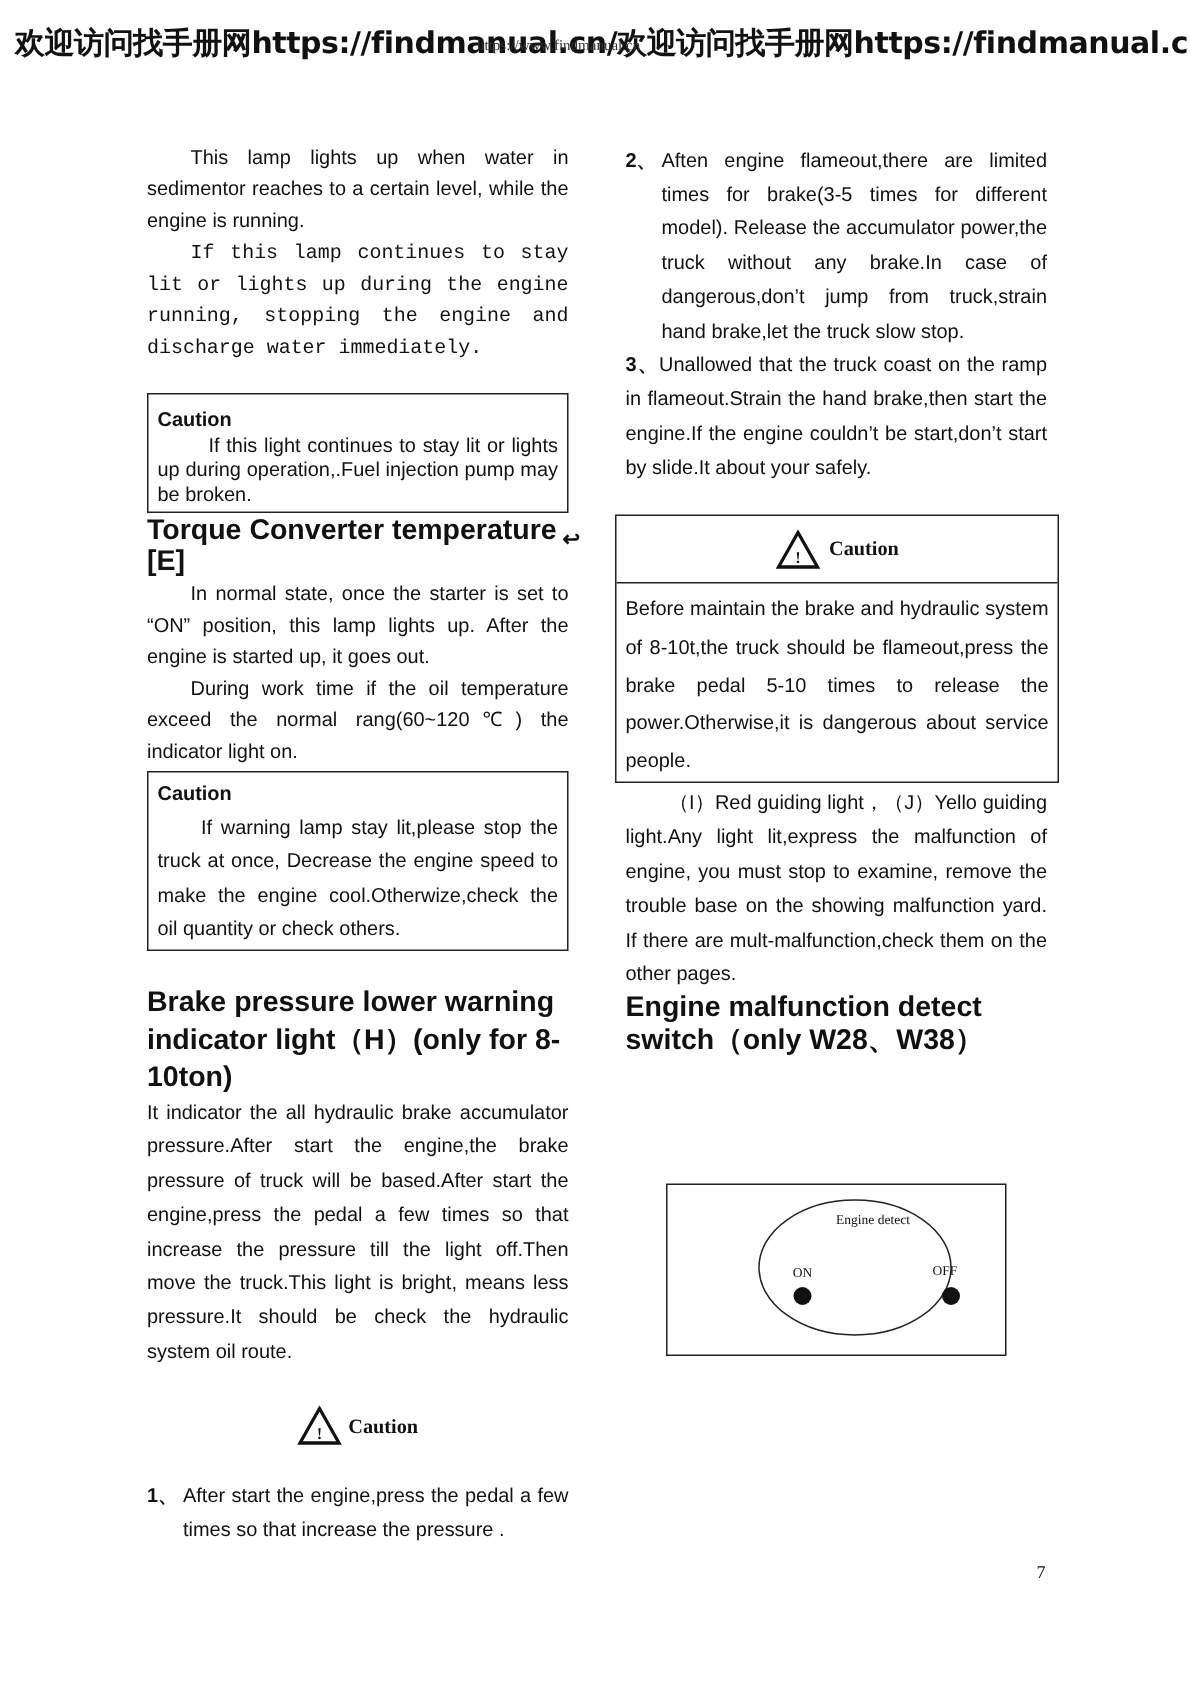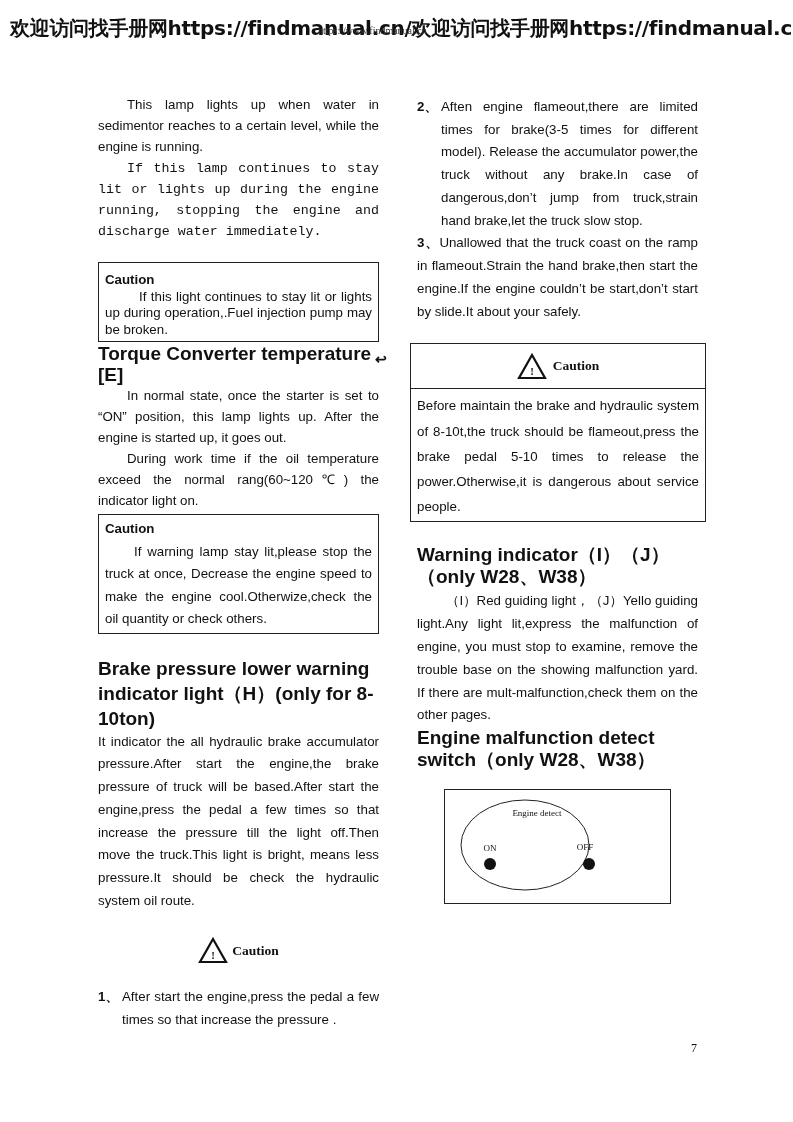--- a/index.html
+++ b/index.html
@@ -34,21 +34,21 @@
     .caution-word { font-family: "Liberation Serif", serif; font-weight: bold; font-size: 13.5px; }
 
     .num-item { display: flex; }
     .num-item .num { width: 24px; flex: none; font-weight: bold; }
     .num-item .txt { flex: 1; text-align: justify; text-align-last: left; }
 
     .rbox { border: 1px solid #222; margin-top: 0; }
     .rbox-head { height: 45px; border-bottom: 1px solid #222; display: flex; justify-content: center; align-items: center; gap: 6px; }
     .rbox-body { padding: 4px 6px 2px 6px; line-height: 25.2px; }
 
-    .diagram { position: absolute; left: 444px; top: 789px; width: 227px; height: 115px; border: 1px solid #222; }
+    .diagram { position: absolute; left: 444px; top: 789px; width: 227px; height: 115px; border: 1px solid #222; padding-left: 45px; }
     .diagram svg { display: block; }
 
     .continue-arrow { position: absolute; left: 375px; top: 351px; font-size: 14px; font-weight: bold; }
     .page-num { position: absolute; left: 691px; top: 1041px; font-family: "Liberation Serif", serif; font-size: 12px; }
   </style>
 </head>
 <body>
 
 <div class="banner">欢迎访问找手册网https://findmanual.cn/欢迎访问找手册网https://findmanual.cn/</div>
 <div class="watermark">https://www.findmanual.cn</div>
@@ -105,21 +105,20 @@
         <polygon points="15,2 28,25 2,25" fill="none" stroke="#111" stroke-width="2.2"></polygon>
         <text x="15" y="22" font-size="11" font-weight="bold" text-anchor="middle" font-family="Liberation Serif, serif" fill="#111">!</text>
       </svg>
       <span class="caution-word">Caution</span>
     </div>
     <div class="rbox-body">
       <p class="j">Before maintain the brake and hydraulic system of 8-10t,the truck should be flameout,press the brake pedal 5-10 times to release the power.Otherwise,it is dangerous about service people.</p>
     </div>
   </div>
 
-  <div class="heading" style="margin-top:22px; line-height:22px;">Warning indicator（I）（J）（only W28、W38）</div>
   <p class="j indent" style="line-height:22.8px; margin-top:2px;">（I）Red guiding light，（J）Yello guiding light.Any light lit,express the malfunction of engine, you must stop to examine, remove the trouble base on the showing malfunction yard. If there are mult-malfunction,check them on the other pages.</p>
   <div class="heading" style="line-height:22px;">Engine malfunction detect switch（only W28、W38）</div>
 </div>
 
 <div class="diagram">
   <svg width="225" height="113" viewBox="0 0 225 113">
     <ellipse cx="80" cy="55" rx="64" ry="45" fill="none" stroke="#222" stroke-width="1"></ellipse>
     <text x="92" y="26" font-size="9" font-family="Liberation Serif, serif" fill="#111" text-anchor="middle">Engine detect</text>
     <text x="45" y="61" font-size="9" font-family="Liberation Serif, serif" fill="#111" text-anchor="middle">ON</text>
     <text x="140" y="60" font-size="9" font-family="Liberation Serif, serif" fill="#111" text-anchor="middle">OFF</text>

